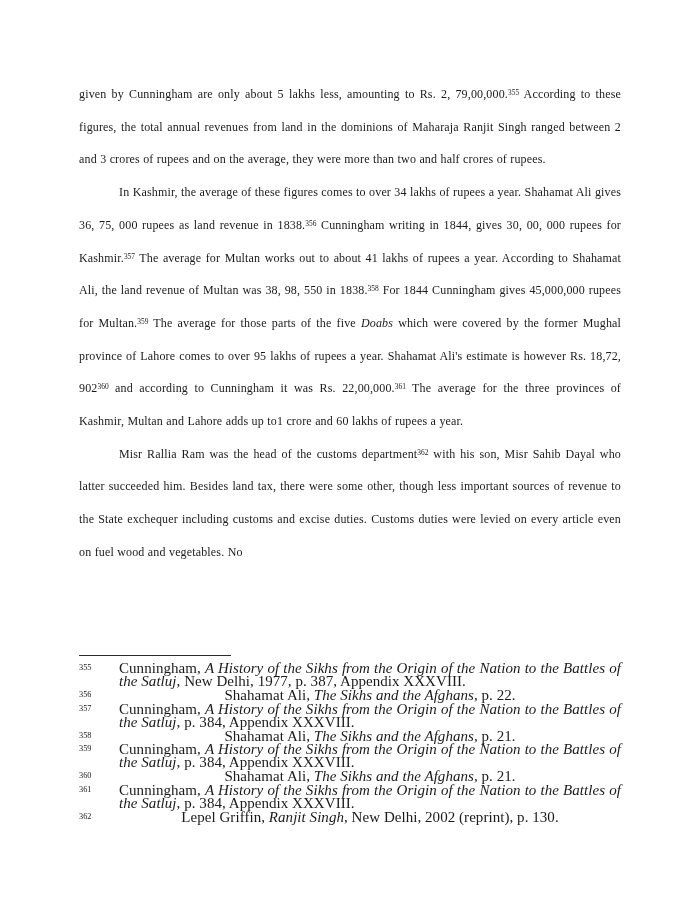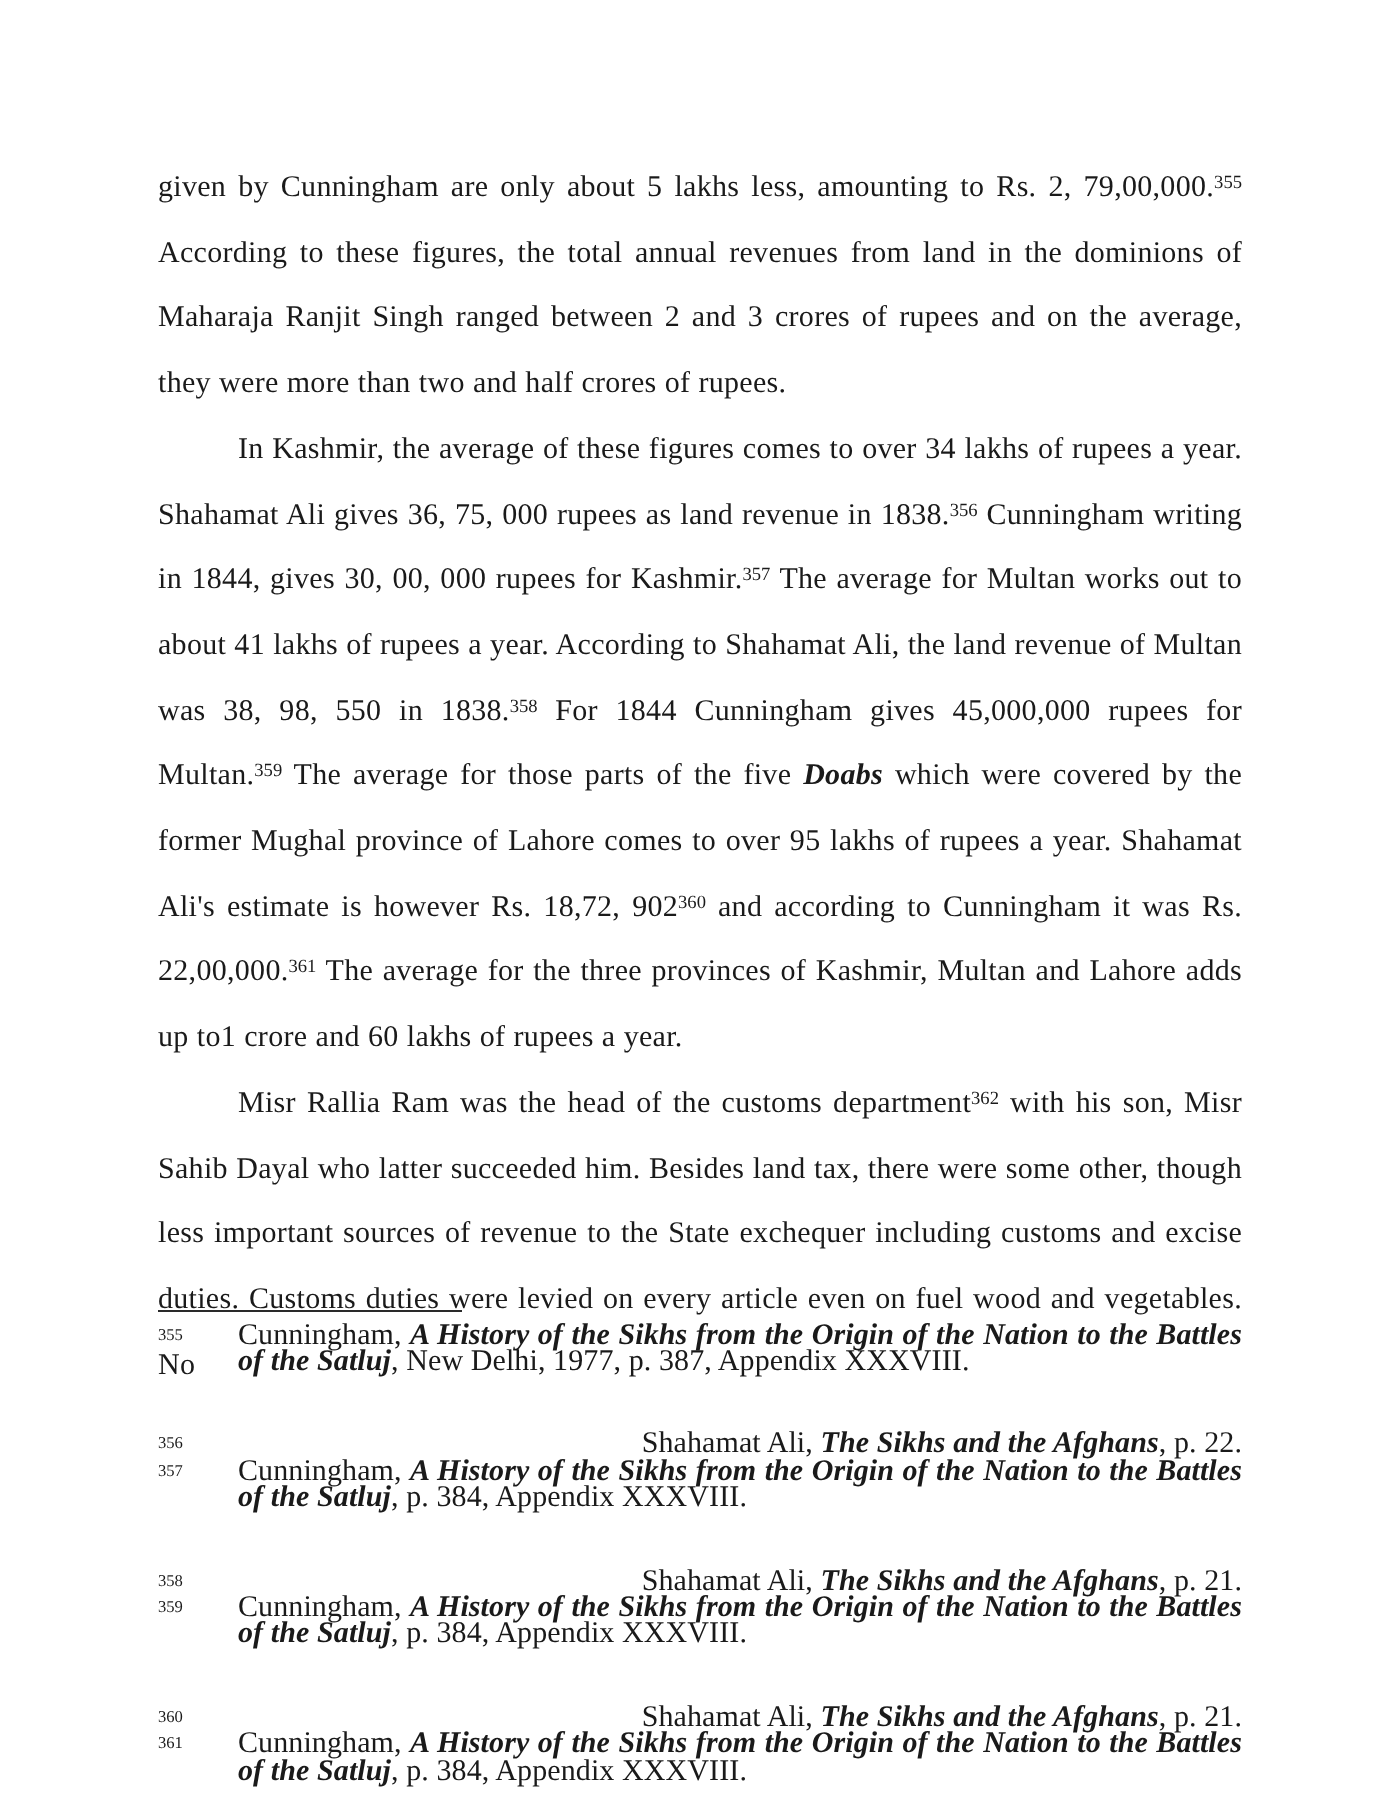--- a/index.html
+++ b/index.html
@@ -26,37 +26,36 @@
   .body-block {
     position: absolute;
     left: 79px;
     top: 78px;
     width: 542px;
   }
   p.para {
     margin: 0;
     text-align: justify;
     text-justify: inter-word;
-    font-size: 15px;
+    font-size: 12px;
     line-height: 32.7px;
     letter-spacing: 0.15px;
     word-spacing: 0.2px;
   }
   p.para.indent {
     text-indent: 40px;
   }
   sup.fn {
     font-size: 0.62em;
     vertical-align: 0.42em;
     line-height: 0;
     letter-spacing: 0;
   }
   em.ital {
     font-style: italic;
-    font-weight: bold;
   }
 
   .footnote-area {
     position: absolute;
     left: 79px;
     top: 655px;
     width: 542px;
   }
   .fn-rule {
     width: 152px;
@@ -86,22 +85,21 @@
   }
   .fn-text {
     display: block;
     font-size: 15px;
     line-height: 13.2px;
     text-align: justify;
     text-justify: inter-word;
     letter-spacing: 0.05px;
   }
   .fn-text.nojust {
-    text-align: right;
-    margin-top: 28px;
+    text-align: center;
   }
 </style>
 </head>
 <body>
 
 <div class="page">
 
   <div class="body-block" id="body-block">
       <p class="para">given by Cunningham are only about 5 lakhs less, amounting to Rs. 2, 79,00,000.<sup class="fn">355</sup> According to these figures, the total annual revenues from land in the dominions of Maharaja Ranjit Singh ranged between 2 and 3 crores of rupees and on the average, they were more than two and half crores of rupees.</p>
       <p class="para indent">In Kashmir, the average of these figures comes to over 34 lakhs of rupees a year. Shahamat Ali gives 36, 75, 000 rupees as land revenue in 1838.<sup class="fn">356</sup> Cunningham writing in 1844, gives 30, 00, 000 rupees for Kashmir.<sup class="fn">357</sup> The average for Multan works out to about 41 lakhs of rupees a year. According to Shahamat Ali, the land revenue of Multan was 38, 98, 550 in 1838.<sup class="fn">358</sup> For 1844 Cunningham gives 45,000,000 rupees for Multan.<sup class="fn">359</sup> The average for those parts of the five <em class="ital">Doabs</em> which were covered by the former Mughal province of Lahore comes to over 95 lakhs of rupees a year. Shahamat Ali's estimate is however Rs. 18,72, 902<sup class="fn">360</sup> and according to Cunningham it was Rs. 22,00,000.<sup class="fn">361</sup> The average for the three provinces of Kashmir, Multan and Lahore adds up to1 crore and 60 lakhs of rupees a year.</p>

